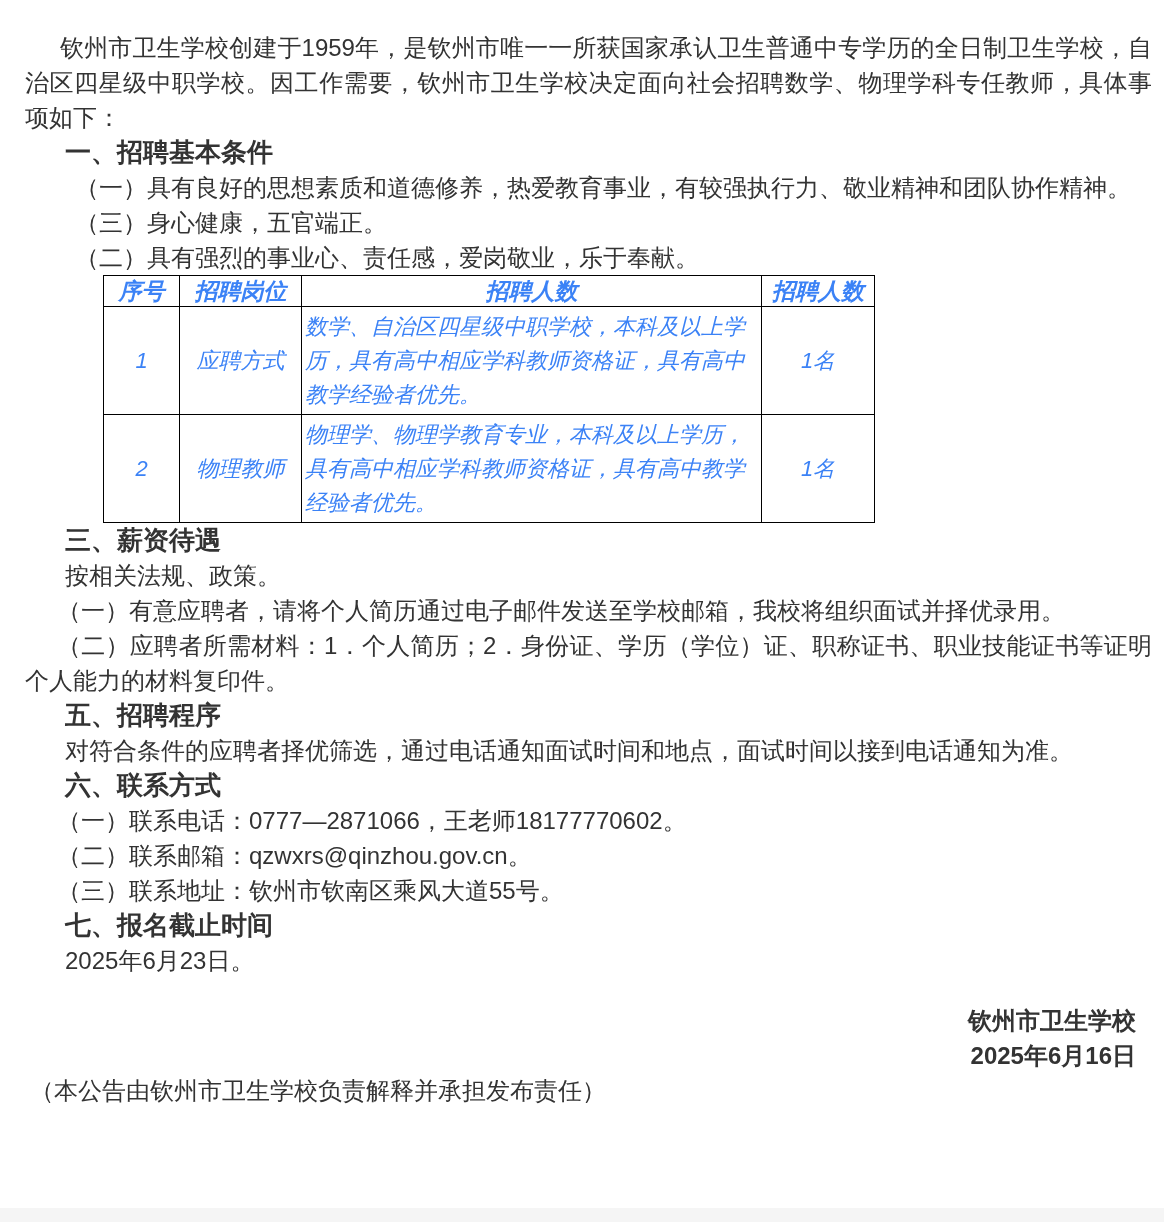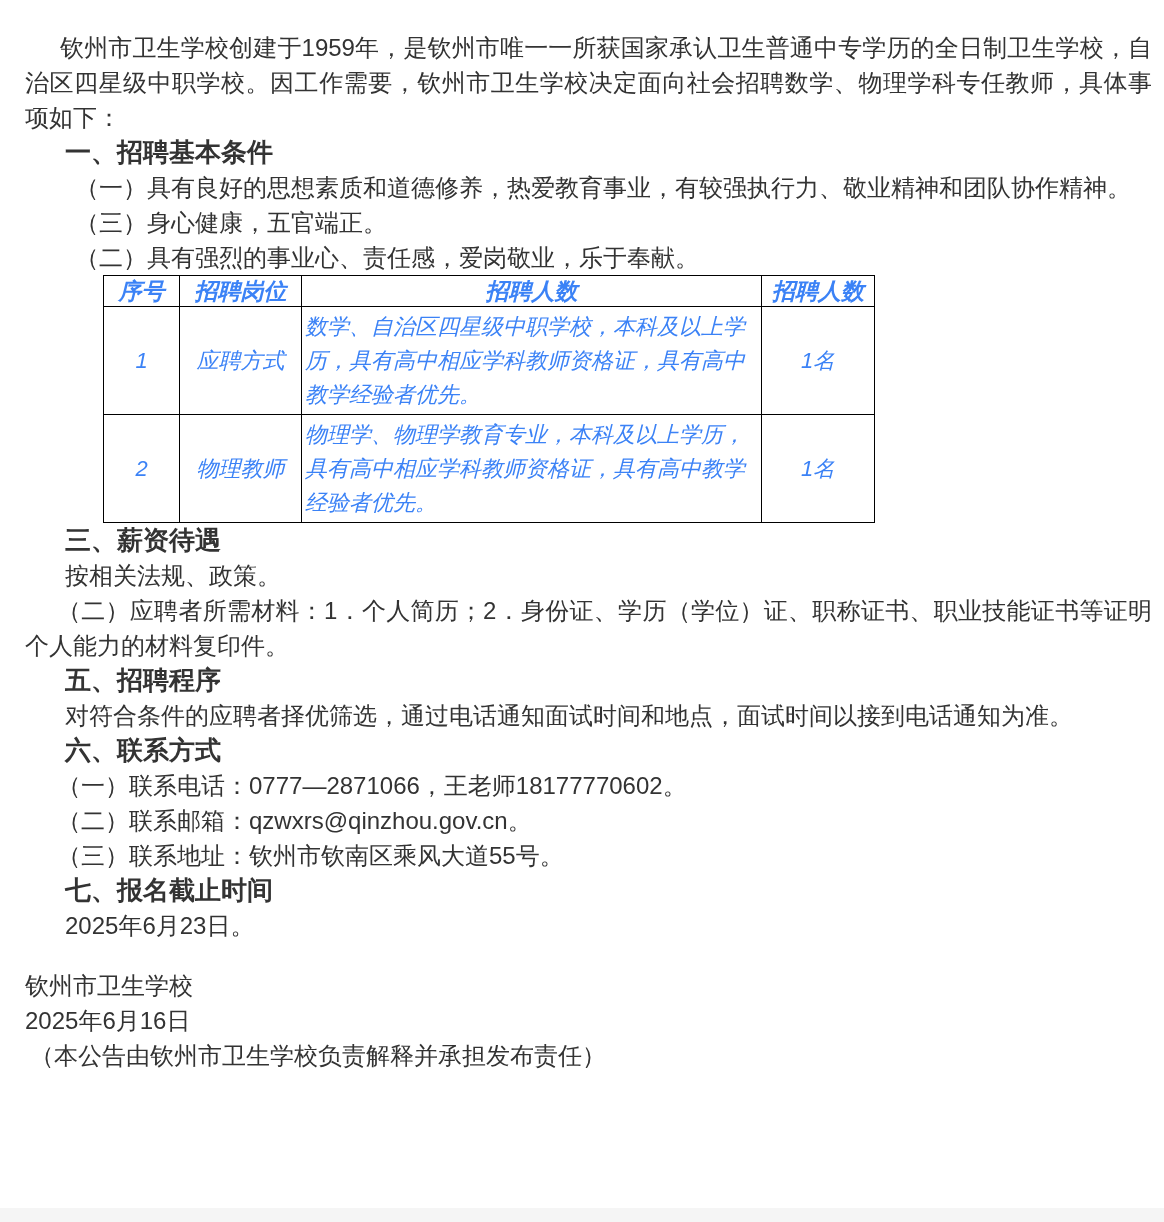--- a/index.html
+++ b/index.html
@@ -60,21 +60,23 @@
     text-align: center;
     vertical-align: middle;
     line-height: 34px;
   }
   .jobs td.req {
     text-align: left;
     padding: 2px 3px;
   }
   .signature {
     margin-top: 25px;
+    text-align: right;
     padding-right: 16px;
+    font-weight: bold;
   }
   .footnote { text-indent: 5px; }
   .footer-bar {
     position: absolute;
     left: 0;
     bottom: 0;
     width: 1164px;
     height: 14px;
     background: #f5f5f5;
   }
@@ -119,20 +121,21 @@
         <td>物理教师</td>
         <td class="req">物理学、物理学教育专业，本科及以上学历，具有高中相应学科教师资格证，具有高中教学经验者优先。</td>
         <td>1名</td>
       </tr>
     </tbody>
   </table>
 
   <h2 class="heading">三、薪资待遇</h2>
   <p class="body-ind">按相关法规、政策。</p>
 
+  <p class="ind-md just">（一）有意应聘者，请将个人简历通过电子邮件发送至学校邮箱，我校将组织面试并择优录用。</p>
   <p class="ind-md just">（二）应聘者所需材料：1．个人简历；2．身份证、学历（学位）证、职称证书、职业技能证书等证明个人能力的材料复印件。</p>
 
   <h2 class="heading">五、招聘程序</h2>
   <p class="body-ind just">对符合条件的应聘者择优筛选，通过电话通知面试时间和地点，面试时间以接到电话通知为准。</p>
 
   <h2 class="heading">六、联系方式</h2>
   <p class="ind-md">（一）联系电话：0777—2871066，王老师18177770602。</p>
   <p class="ind-md">（二）联系邮箱：qzwxrs@qinzhou.gov.cn。</p>
   <p class="ind-md">（三）联系地址：钦州市钦南区乘风大道55号。</p>
 

